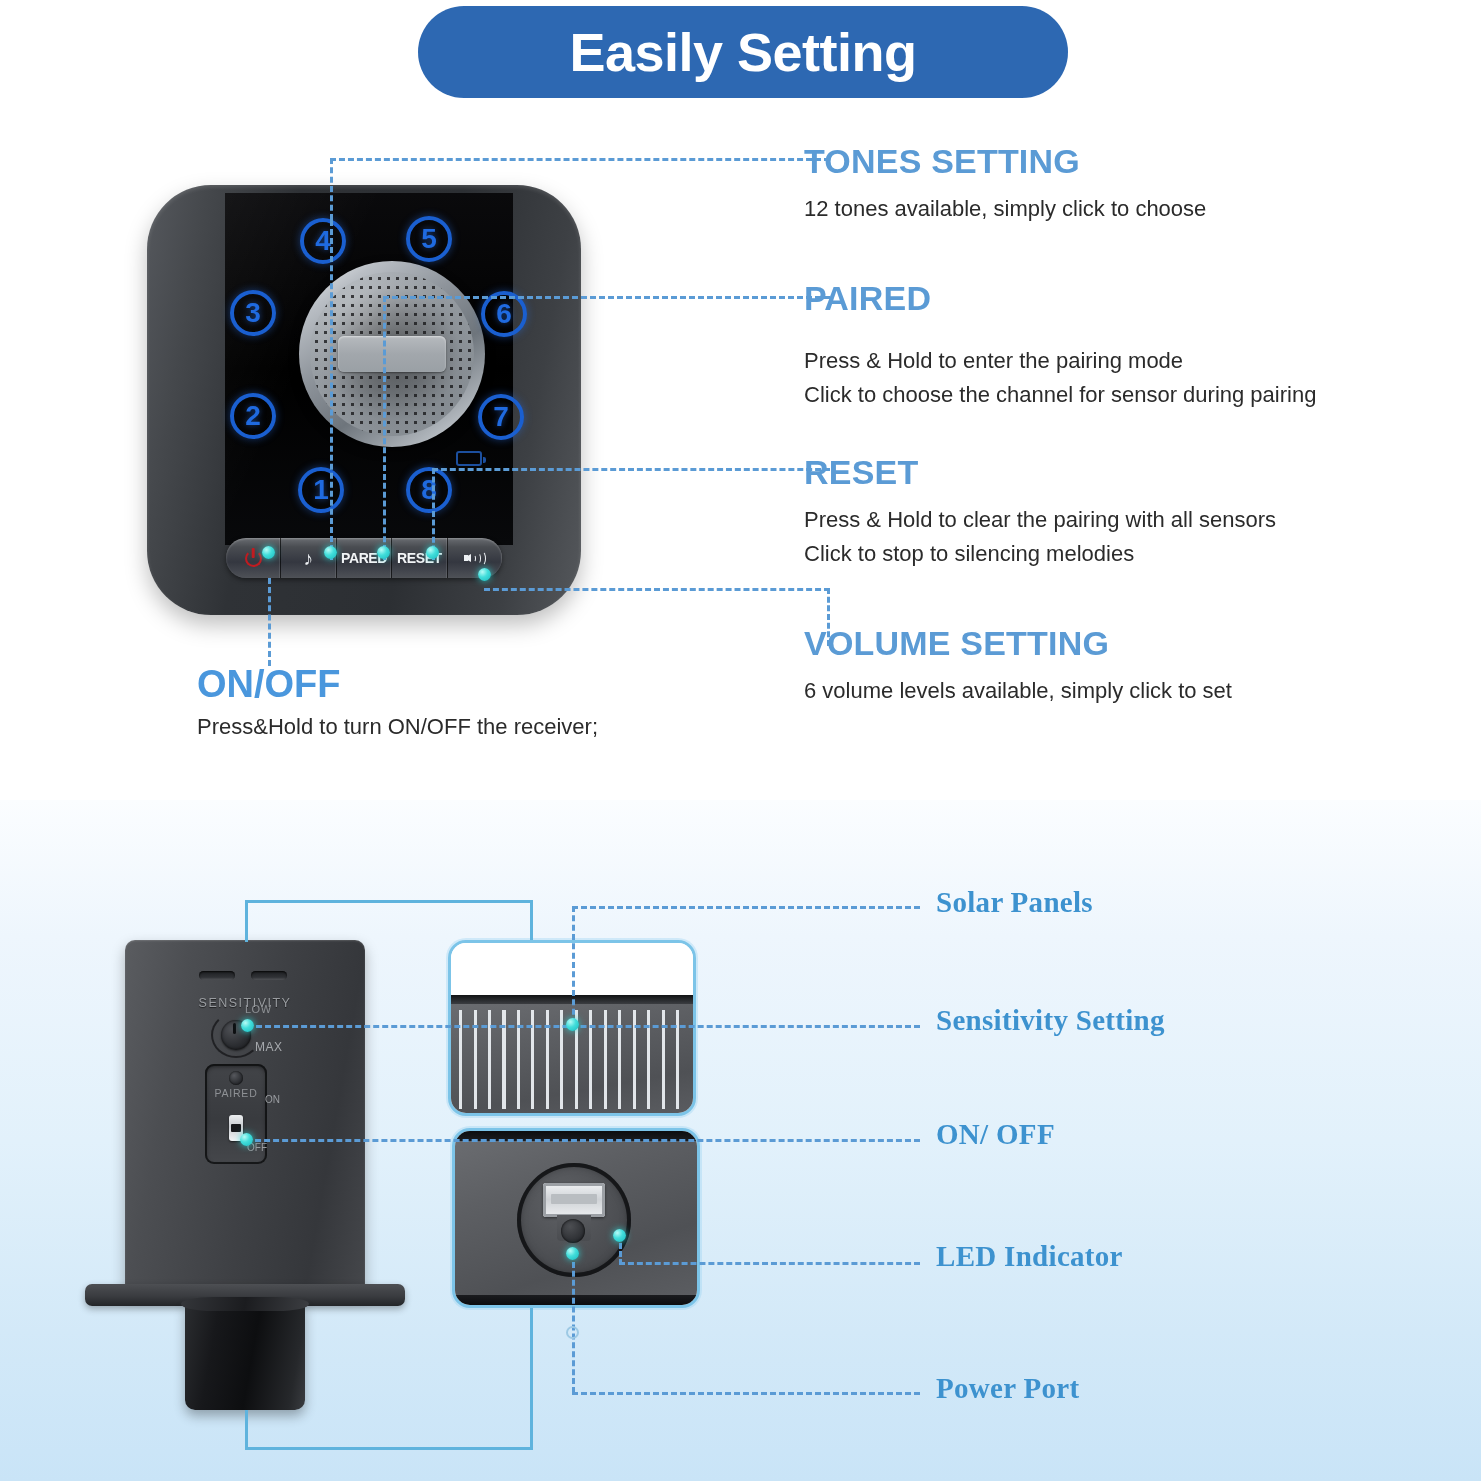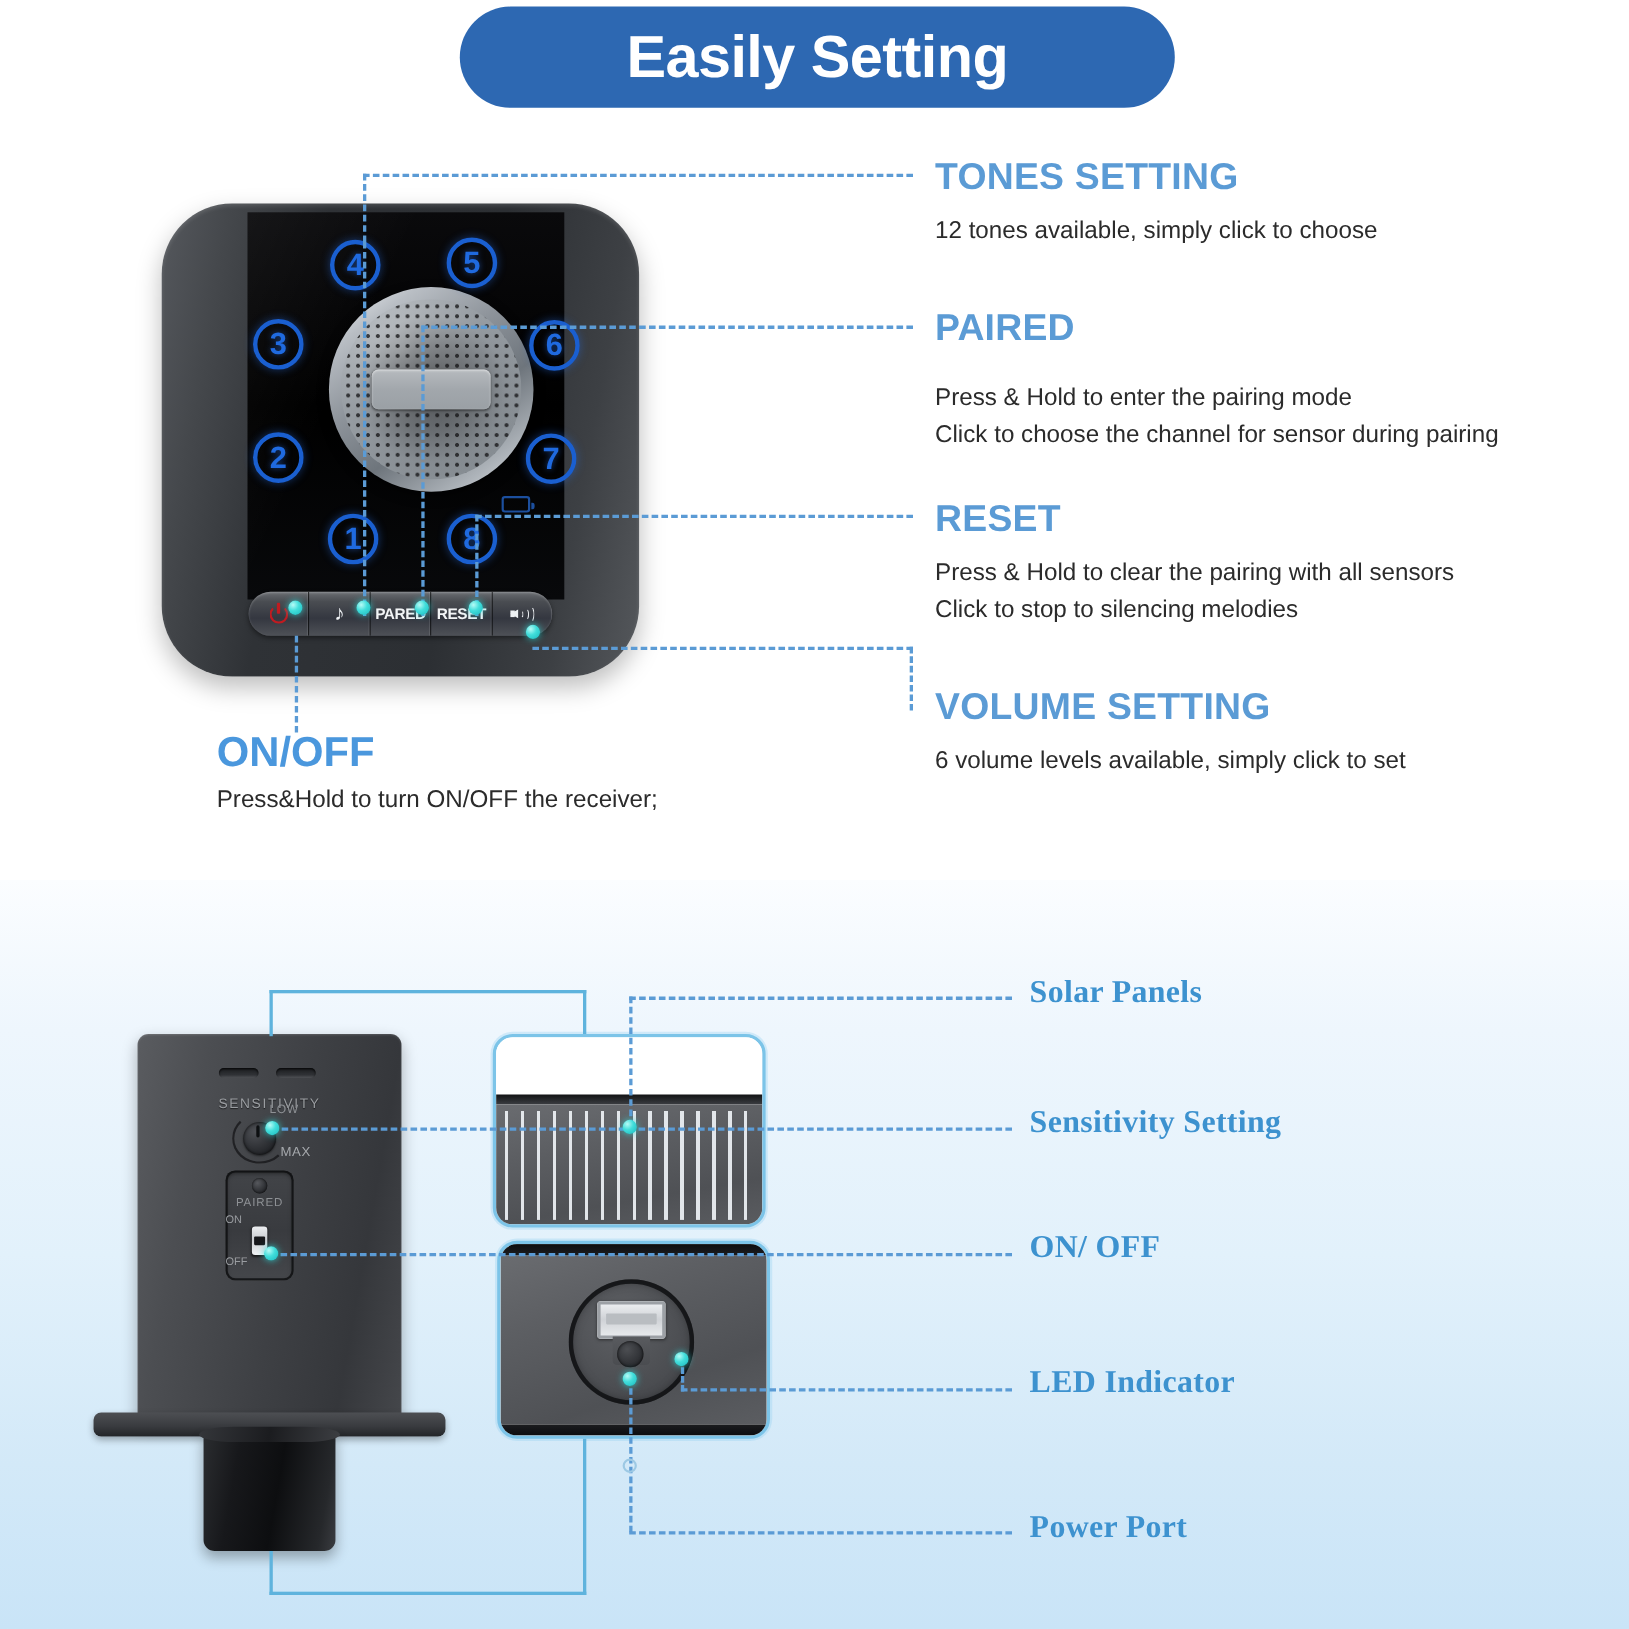--- a/index.html
+++ b/index.html
@@ -205,21 +205,21 @@
     position: absolute;
     border-top: 3px dashed #5b9bd5;
     border-right: 3px dashed #5b9bd5;
     border-left: 0; border-bottom: 0;
     z-index: 3;
   }
 
   
   .info {
     position: absolute;
-    left: 850px;
+    left: 804px;
   }
   .info-title {
     color: #5b9bd5;
     font-size: 34px;
     font-weight: bold;
     letter-spacing: 0.2px;
     line-height: 1.05;
     white-space: nowrap;
   }
   .info-line {
@@ -304,22 +304,22 @@
   .paired-led {
     position: absolute; left: 24px; top: 7px;
     width: 14px; height: 14px; border-radius: 50%;
     background: radial-gradient(circle at 36% 32%, #56585d 0%, #2d2f33 60%, #16171a 100%);
     box-shadow: inset 0 0 2px rgba(0,0,0,0.9);
   }
   .paired-txt {
     position: absolute; left: 0; top: 23px; width: 62px; text-align: center;
     color: #8e9195; font-size: 10.5px; letter-spacing: 0.8px;
   }
-  .sw-on { position: absolute; left: 0; top: 40px; width: 75px; text-align: left; color: #9a9da1; font-size: 10px; }
-  .sw-off { position: absolute; left: 0; top: 78px; width: 62px; text-align: left; color: #9a9da1; font-size: 10px; }
+  .sw-on { position: absolute; left: 0; top: 30px; width: 75px; text-align: right; color: #9a9da1; font-size: 10px; }
+  .sw-off { position: absolute; left: 0; top: 78px; width: 62px; text-align: right; color: #9a9da1; font-size: 10px; }
   .switch {
     position: absolute; left: 24px; top: 51px;
     width: 14px; height: 26px; border-radius: 3px;
     background: linear-gradient(180deg, #eceef0 0%, #c9ccd0 45%, #f2f4f6 100%);
     box-shadow: 0 1px 2px rgba(0,0,0,0.6);
   }
   .switch::after {
     content:""; position:absolute; left: 2px; top: 9px; width: 10px; height: 8px;
     background: #17181b; border-radius: 1px;
   }

